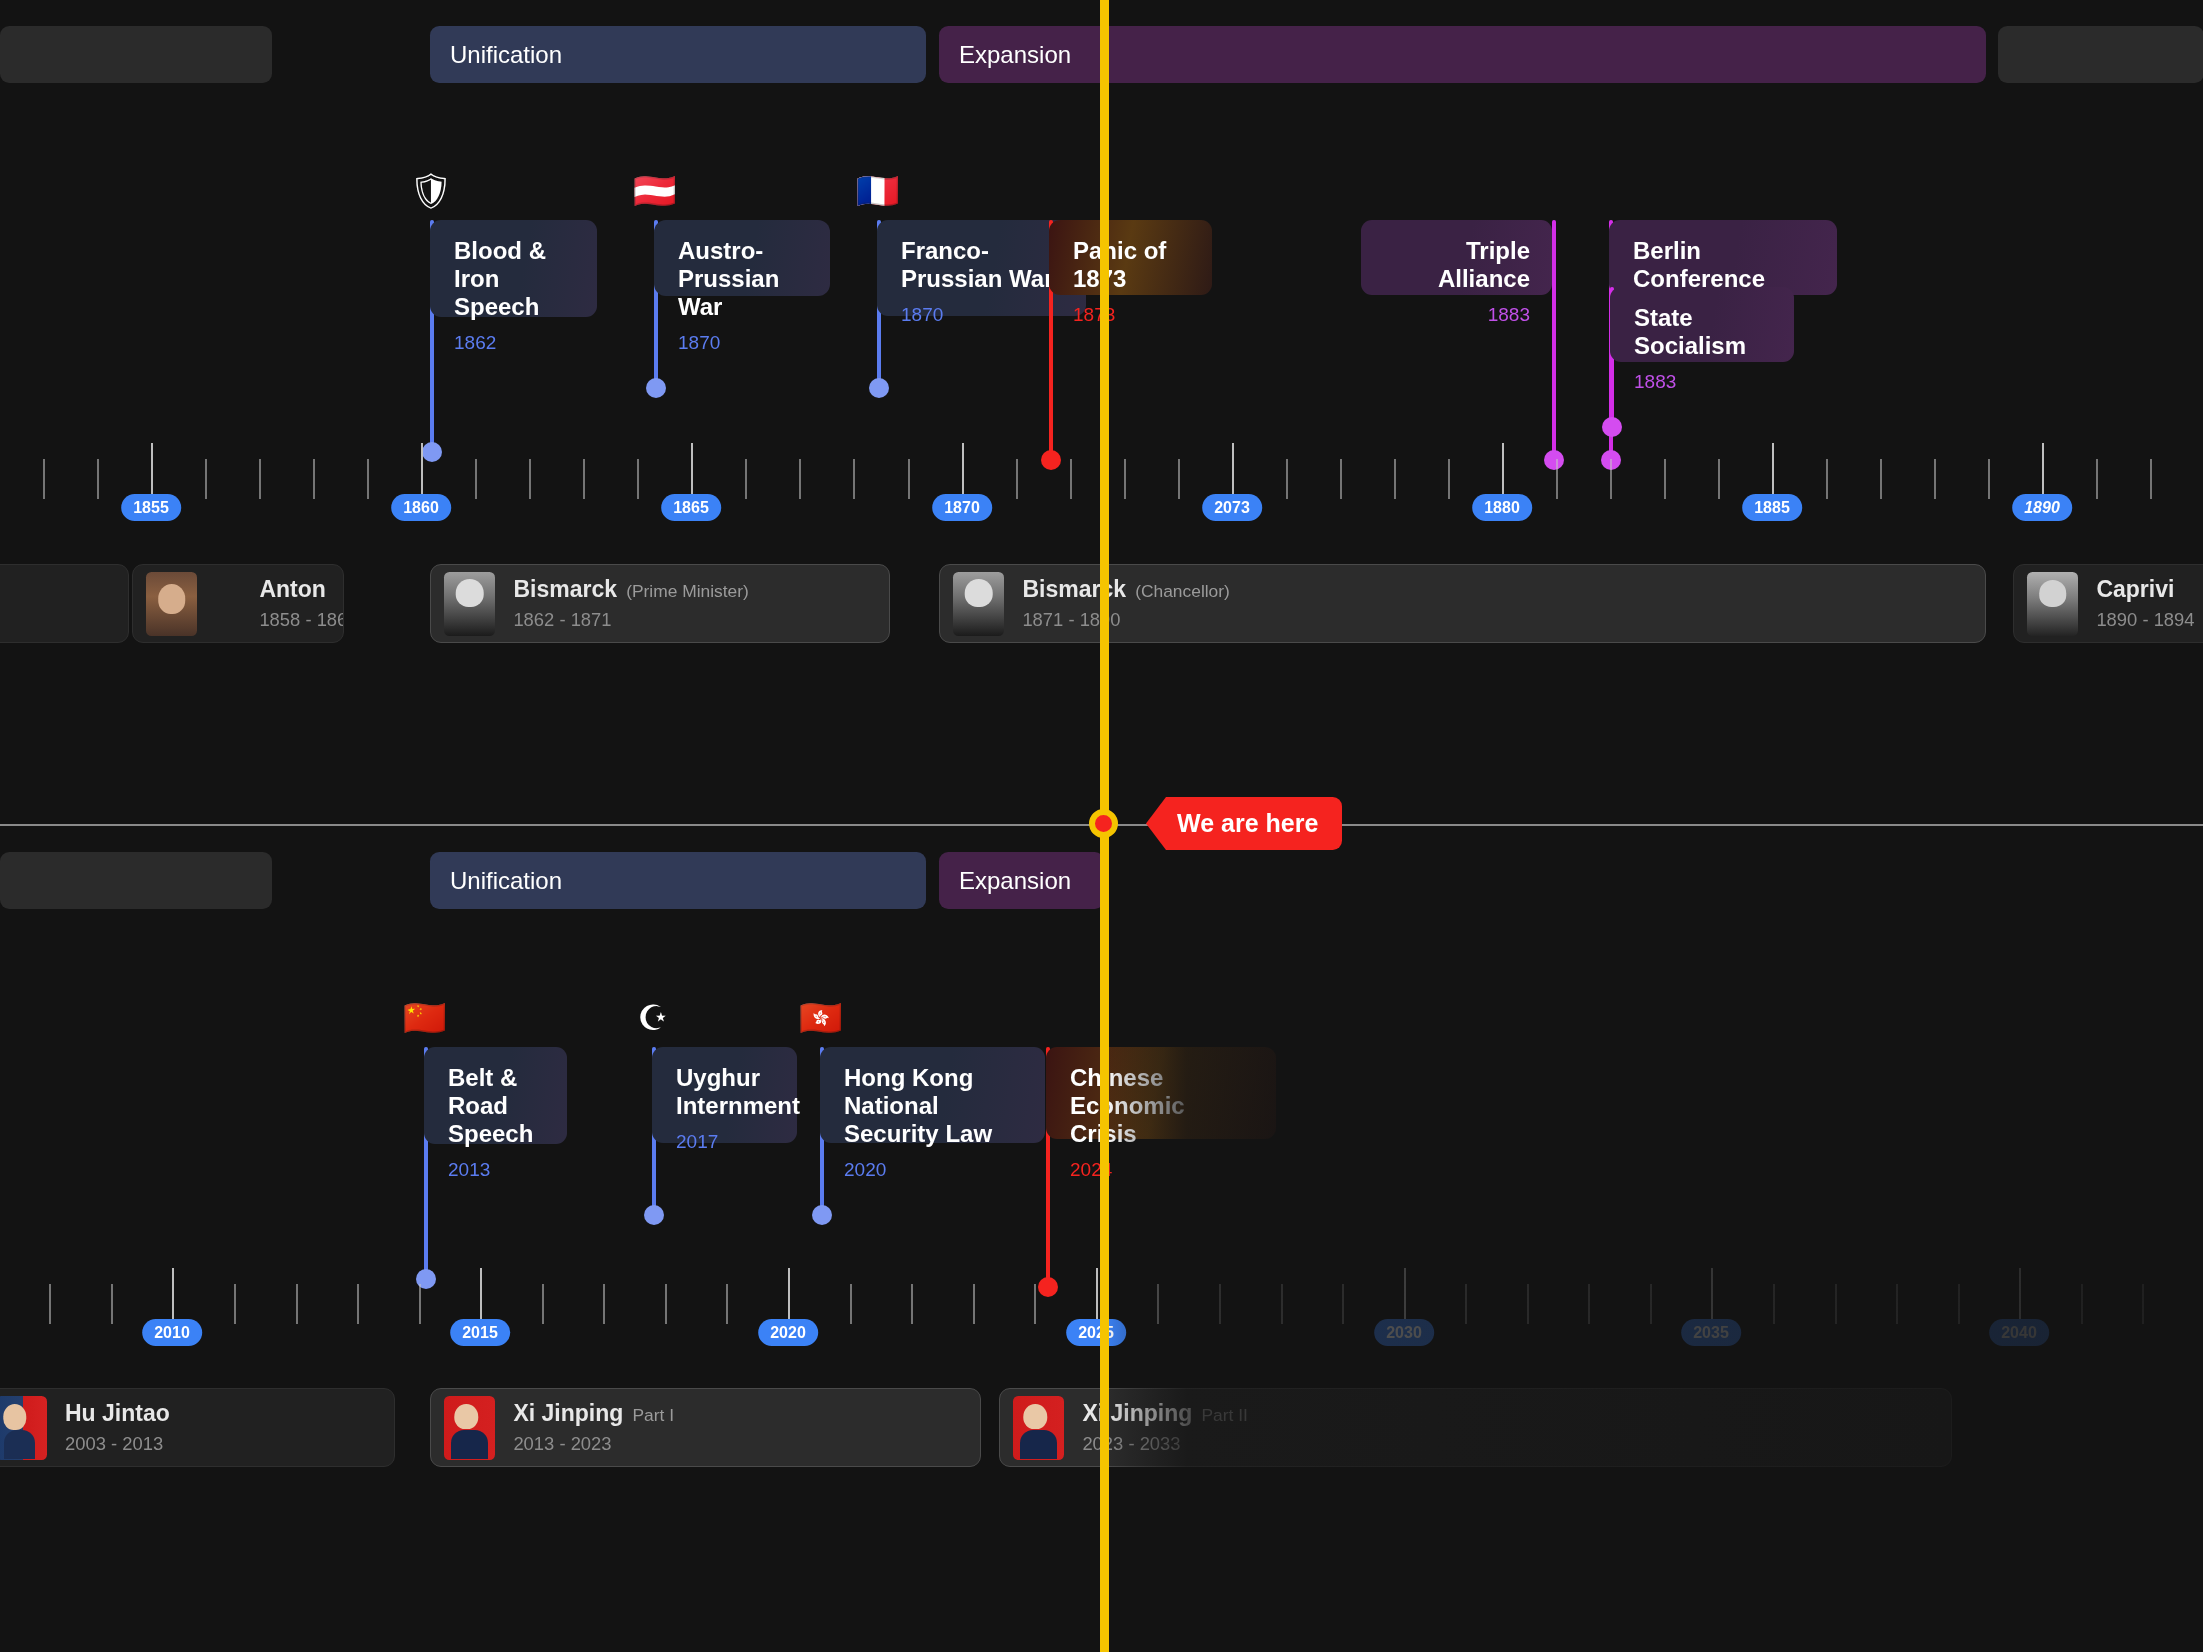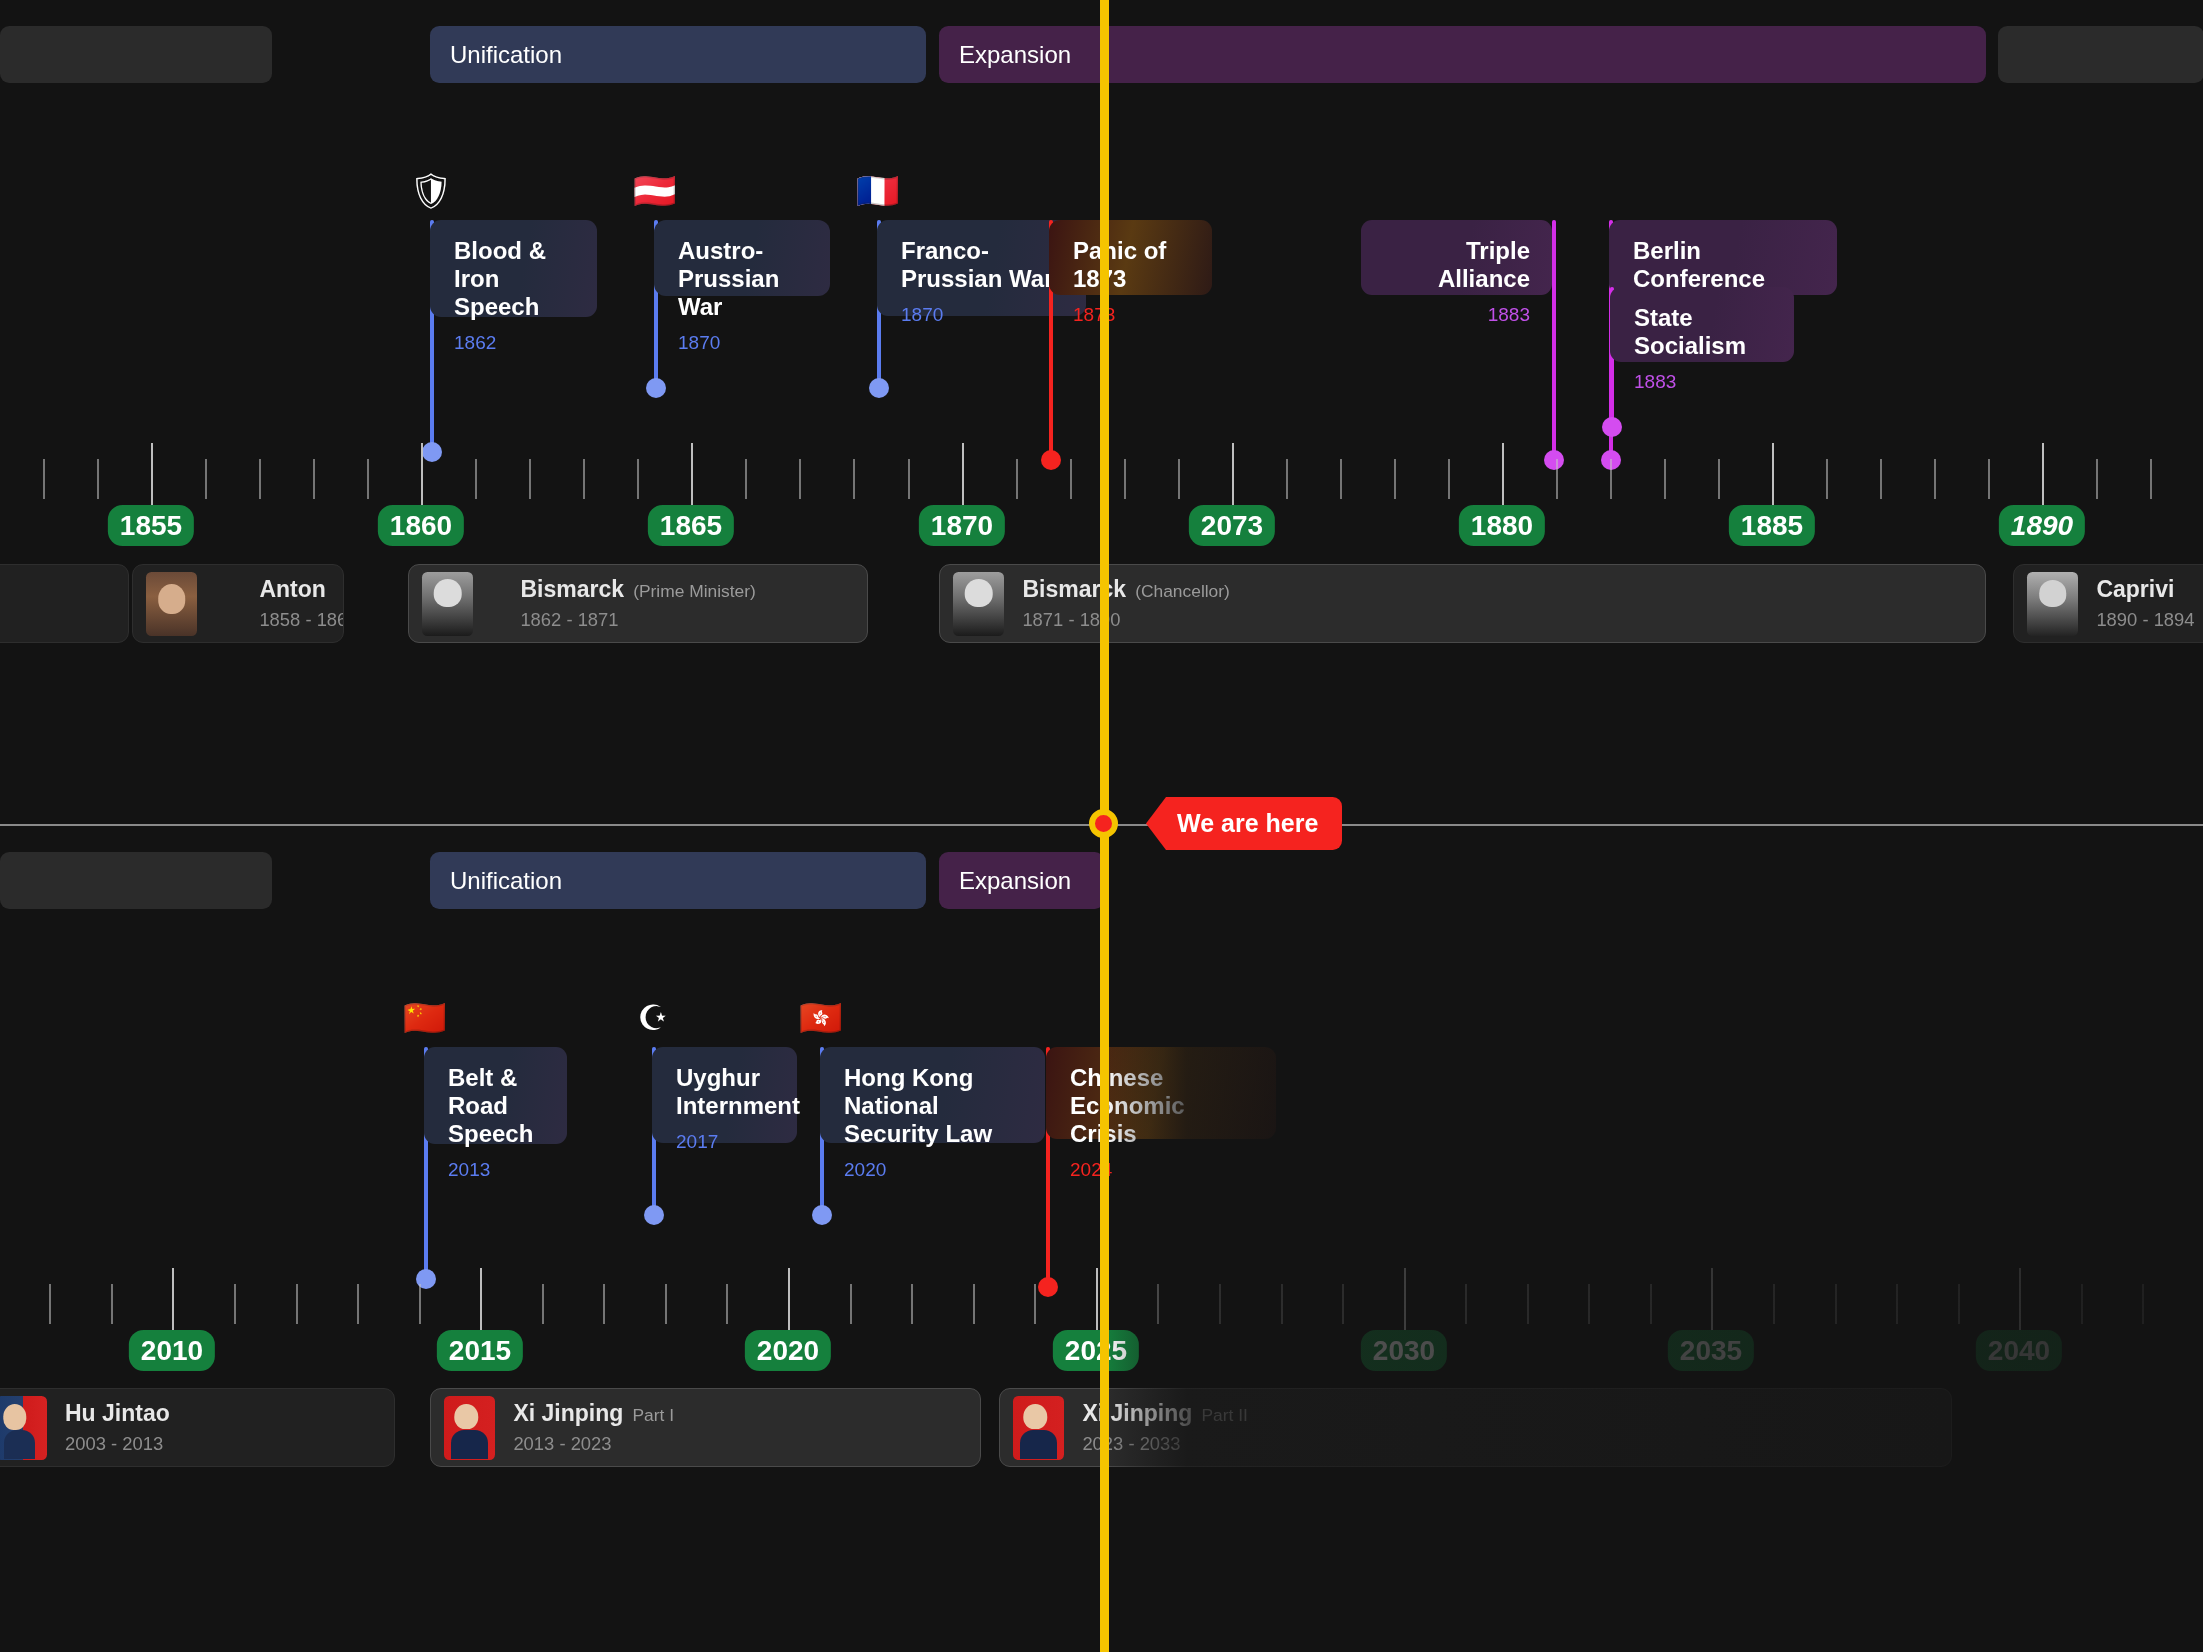--- a/index.html
+++ b/index.html
@@ -71,23 +71,23 @@
   .stem.blue{background:#5b7cf0;} .knob.blue{background:#7f99f3;}
   .stem.purple{background:#d42ee8;} .knob.purple{background:#d44cf0;}
   .stem.red{background:#f5231f;} .knob.red{background:#f5231f;}
 
   
   .ruler{position:absolute;left:0;right:0;height:64px;}
   .ruler .tick{position:absolute;top:0;width:1.8px;background:#c7c7c7;}
   .ruler .tick.minor{height:40px;opacity:.55;}
   .ruler .tick.major{height:62px;top:-16.5px;opacity:.95;}
   .ruler .ylabel{
-    position:absolute;top:46px;transform:translateX(-50%);
-    background:#15803d;border-radius:14.7px;padding:4.6px 12px;
-    font-size:28px;font-weight:bold;color:#fff;white-space:nowrap;
+    position:absolute;top:35px;transform:translateX(-50%);
+    background:#3b82f6;border-radius:14.7px;padding:4.6px 12px;
+    font-size:16px;font-weight:bold;color:#fff;white-space:nowrap;
   }
 
   
   .leader{
     position:absolute;height:79px;border-radius:11px;background:#212121;
     border:1.8px solid #2e2e2e;box-sizing:border-box;
     display:flex;align-items:center;padding:0 13px;overflow:hidden;
   }
   .leader.active{background:#2c2c2c;border-color:#4a4a4a;}
   .portrait{
@@ -259,21 +259,21 @@
     </div>
   <div id="top-leaders">
       <div class="leader" style="left: -110px; width: 239px; top: 564px;"></div>
       <div class="leader" style="left: 132px; width: 212px; top: 564px; gap: 44px;">
         <div class="portrait p-anton"></div>
         <div class="lmeta">
           <div class="lname">Anton</div>
           <div class="lyears">1858 - 1862</div>
         </div>
       </div>
-      <div class="leader active" style="left: 408px; width: 460px; top: 564px; gap: 29px;">
+      <div class="leader active" style="left: 430px; width: 460px; top: 564px;">
         <div class="portrait p-bis"></div>
         <div class="lmeta">
           <div class="lname">Bismarck<span class="role">(Prime Minister)</span></div>
           <div class="lyears">1862 - 1871</div>
         </div>
       </div>
       <div class="leader active" style="left: 939px; width: 1047px; top: 564px;">
         <div class="portrait p-bis"></div>
         <div class="lmeta">
           <div class="lname">Bismarck<span class="role">(Chancellor)</span></div>

